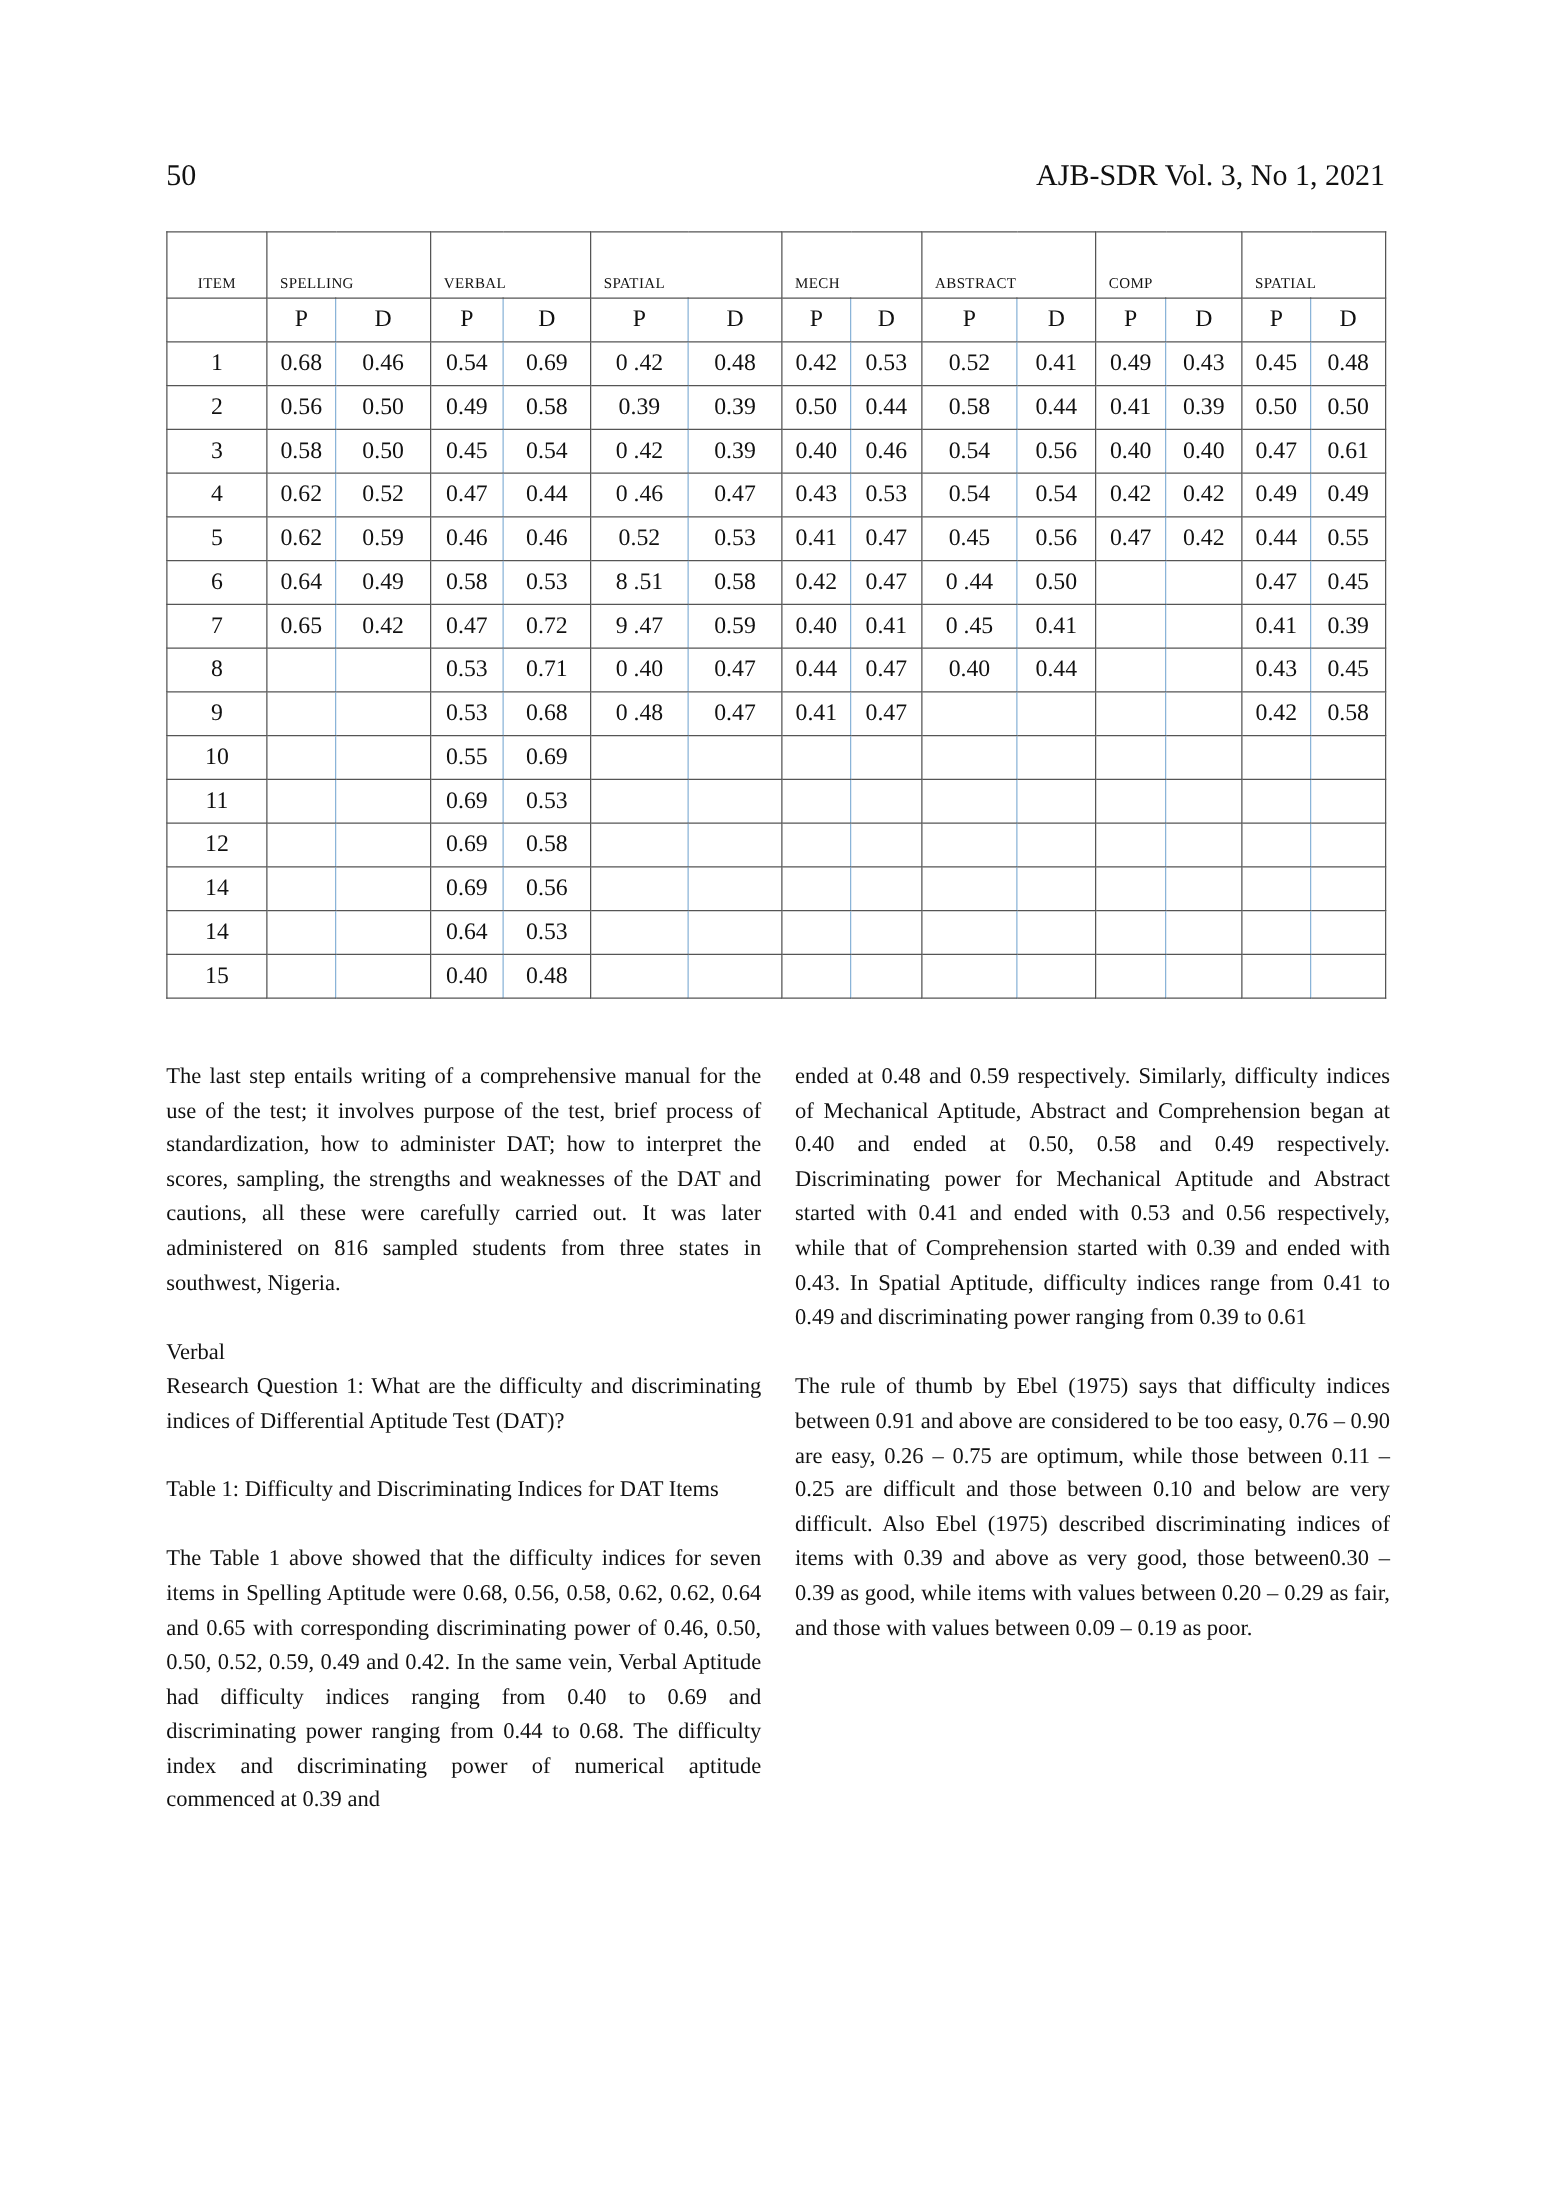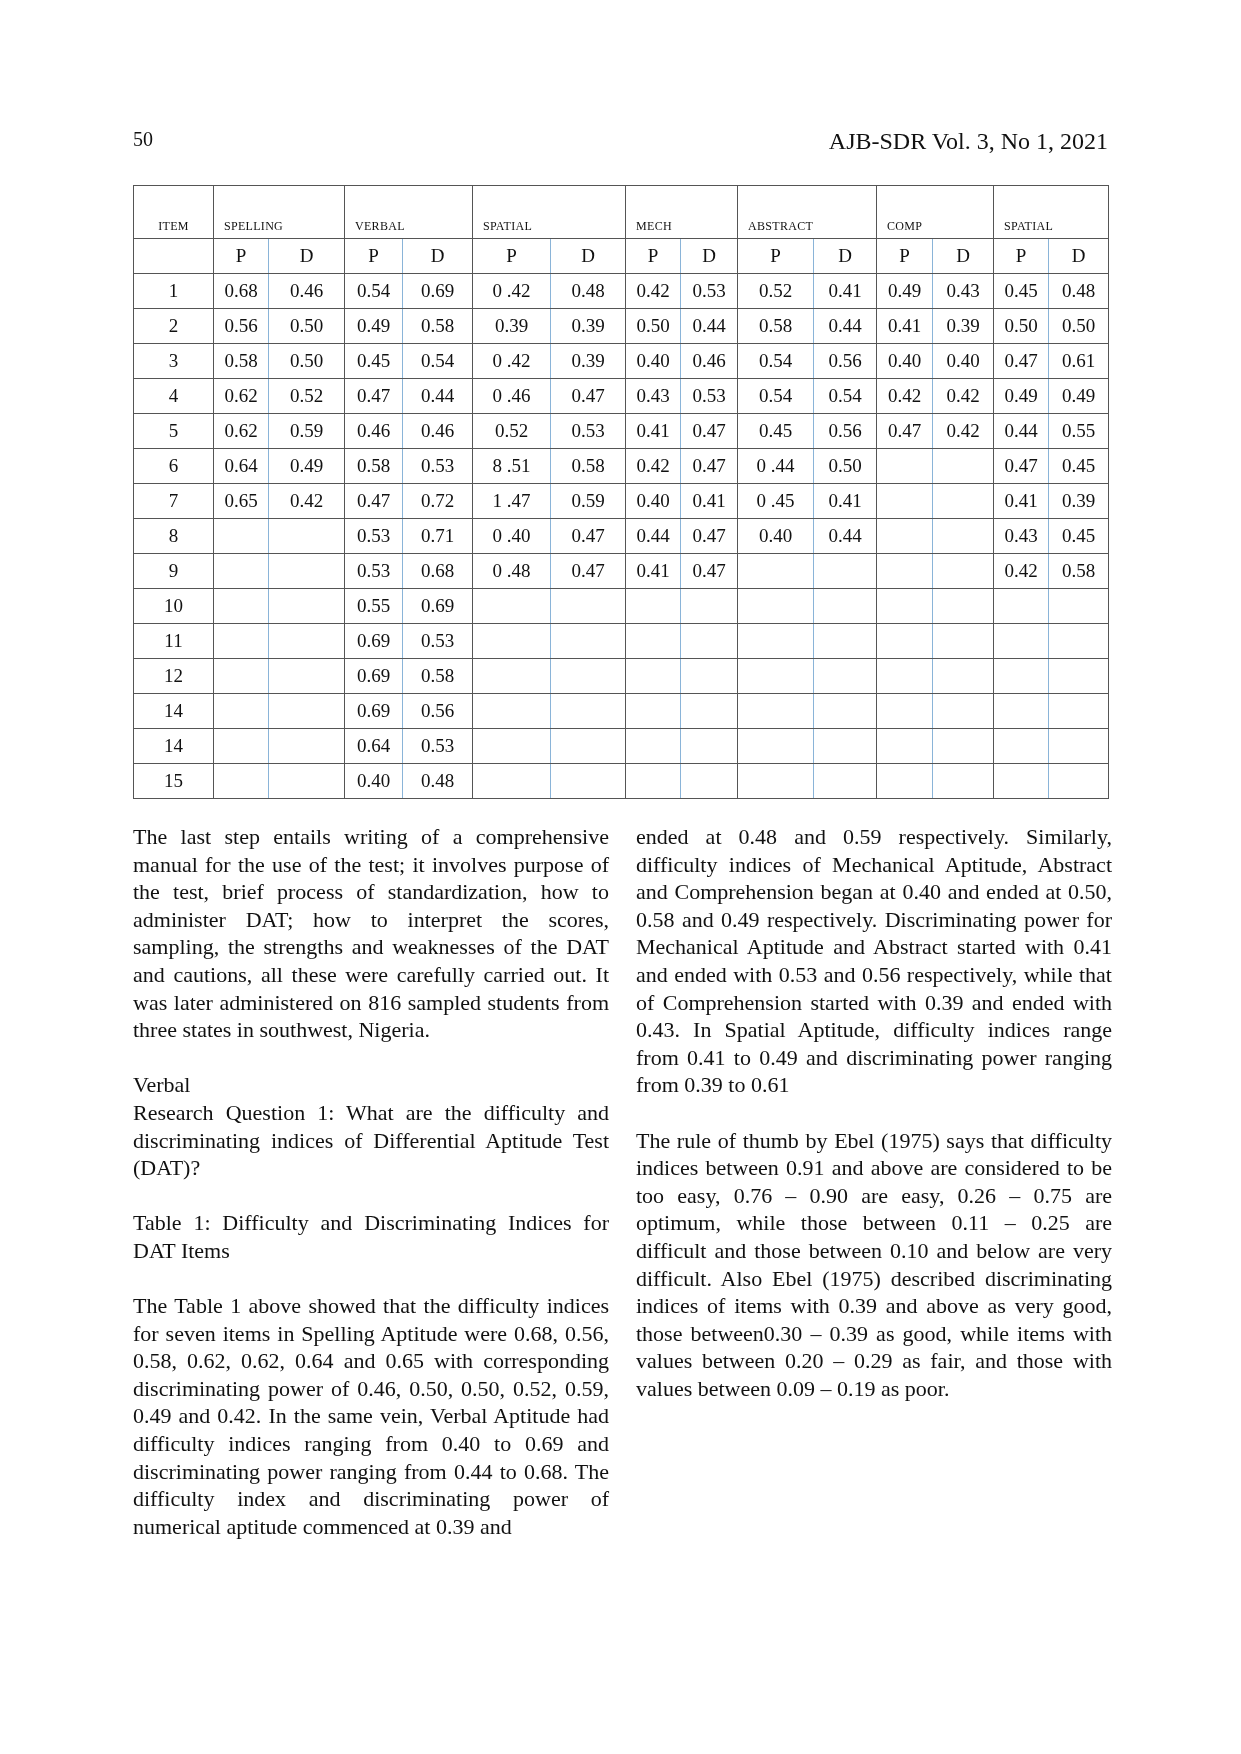--- a/index.html
+++ b/index.html
@@ -1,30 +1,30 @@
 <!DOCTYPE html>
 <html><head>
 <meta charset="utf-8">
 <style>
   html, body { margin: 0; padding: 0; background: #ffffff; }
   body { width: 1241px; height: 1754px; position: relative; overflow: hidden;
          font-family: "Liberation Serif", "DejaVu Serif", serif; color: #111; }
   .hdr { position: absolute; top: 128px; font-size: 21px; }
-  .hdr-left { left: 133px; font-size: 20px; }
+  .hdr-left { left: 133px; font-size: 24px; }
   .hdr-right { right: 133px; font-size: 24px; }
 
   table.dat { position: absolute; left: 133px; top: 185px; width: 975px;
               border-collapse: collapse; font-size: 19px; table-layout: fixed; }
   table.dat td { border: 1.5px solid #555; padding: 0; text-align: center; height: 34px; }
   table.dat tr.grp td { height: 48px; vertical-align: bottom; text-align: left; padding: 0 0 4px 10px; font-size: 12px; letter-spacing: 0.3px; }
   table.dat tr.grp td.item { text-align: center; padding-left: 0; }
   table.dat td.p { border-right: 1px solid #8ab4d8; }
   table.dat td.d { border-left: 1px solid #8ab4d8; }
 
-  .col { position: absolute; width: 476px; font-size: 22px; line-height: 27.6px; text-align: justify; }
+  .col { position: absolute; width: 476px; font-size: 18px; line-height: 27.6px; text-align: justify; margin-top: 24px; }
   .col p { margin: 0 0 27.6px 0; }
   .col p.tight { margin-bottom: 0; }
   .col-left { left: 133px; top: 823px; }
   .col-right { left: 636px; top: 823px; }
 </style>
 </head>
 <body>
 
 <div class="hdr hdr-left">50</div>
 <div class="hdr hdr-right">AJB-SDR Vol. 3, No 1, 2021</div>
@@ -176,21 +176,21 @@
         <td class="d"></td>
         <td class="p">0.47</td>
         <td class="d">0.45</td>
       </tr>
       <tr>
         <td>7</td>
         <td class="p">0.65</td>
         <td class="d">0.42</td>
         <td class="p">0.47</td>
         <td class="d">0.72</td>
-        <td class="p">1 .47</td>
+        <td class="p">9 .47</td>
         <td class="d">0.59</td>
         <td class="p">0.40</td>
         <td class="d">0.41</td>
         <td class="p">0 .45</td>
         <td class="d">0.41</td>
         <td class="p"></td>
         <td class="d"></td>
         <td class="p">0.41</td>
         <td class="d">0.39</td>
       </tr>

